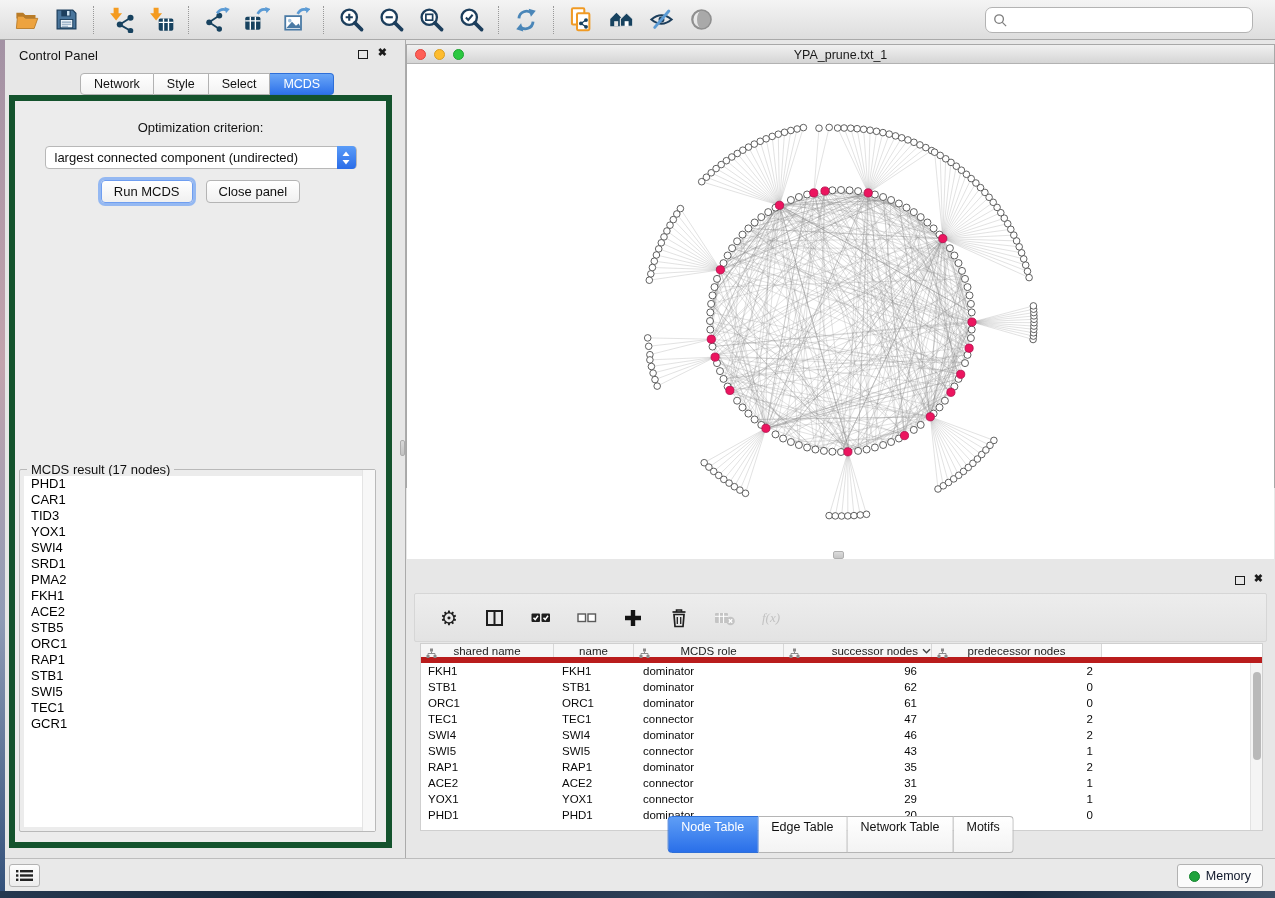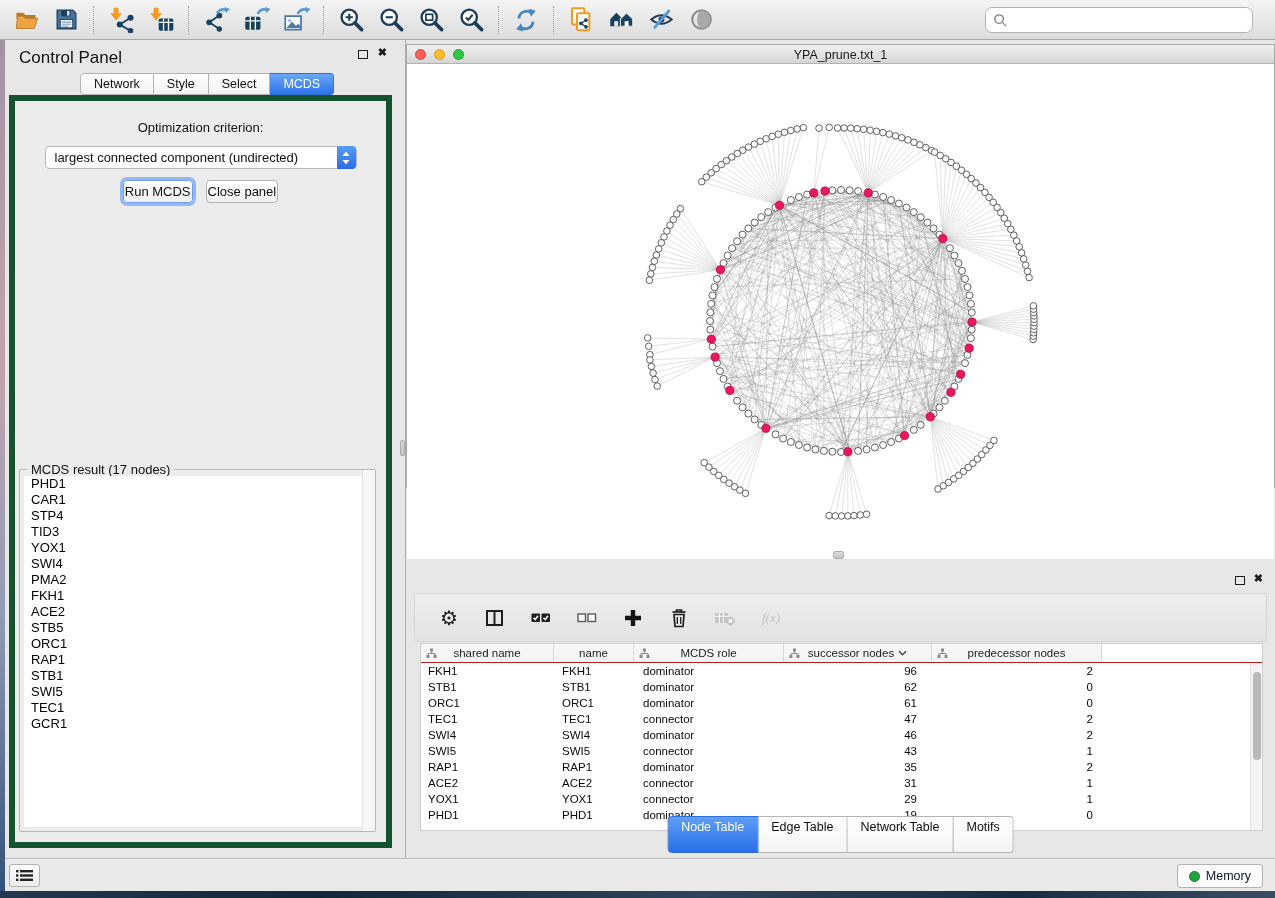--- a/index.html
+++ b/index.html
@@ -19,42 +19,42 @@
     display:flex; align-items:center; padding-left:6px; z-index:40; }
   .tb-btn { width:40px; height:34px; display:flex; align-items:center; justify-content:center; flex:0 0 auto; }
   .tb-sep { width:0; height:28px; border-left:1px dotted #999; margin:0 7px; flex:0 0 auto; }
   .tb-search { position:absolute; right:22px; top:7px; width:268px; height:26px;
     background:#fff; border:1px solid #b3b3b3; border-radius:7px; display:flex; align-items:center; padding-left:7px; }
   .tb-search input { border:none; outline:none; flex:1; height:20px; font-size:12px; background:transparent; }
 
   
   .control-panel { position:absolute; left:5px; top:40px; width:395px; height:818px; background:#e7e7e7; }
   .cp-titlebar { position:absolute; left:0; top:0; width:100%; height:28px; }
-  .cp-title { position:absolute; left:14px; top:8px; font-size:17px; color:#121212; }
+  .cp-title { position:absolute; left:14px; top:8px; font-size:13px; color:#121212; }
   .win-float { position:absolute; top:10px; width:10px; height:9px; border:1.6px solid #1b1b1b; background:transparent; }
   .win-close { position:absolute; top:6px; font-size:11px; font-weight:bold; color:#1b1b1b; }
   .cp-titlebar .win-float { right:32px; }
   .cp-titlebar .win-close { right:13px; }
   .cp-tabs { position:absolute; top:33px; left:75px; display:flex; height:22px; z-index:5; }
   .cp-tab { padding:3px 13px 0 13px; font-size:12.5px; color:#111; background:linear-gradient(#ffffff,#f2f2f2);
     border:1px solid #b2b2b2; border-left-width:0; height:22px; }
   .cp-tab:first-child { border-left-width:1px; border-radius:4px 0 0 4px; }
   .cp-tab:last-child { border-radius:0 4px 4px 0; }
   .cp-tab.sel { background:linear-gradient(#6ba7f7,#2e72ea); color:#fff; border-color:#2e6fd8; }
   .cp-body { position:absolute; left:4px; right:8px; top:55px; bottom:10px;
     background:#ececec; border:6px solid #14532d; }
   .opt-label { margin-top:19px; text-align:center; font-size:13px; color:#111; }
   .cp-select { position:relative; width:312px; height:23px; margin:11px auto 0 auto;
     background:#fff; border:1px solid #b8b8b8; border-radius:4px; }
   .cp-select .val { position:absolute; left:9px; top:3px; font-size:13px; color:#111; white-space:nowrap; }
   .cp-stepper { position:absolute; right:0; top:-1px; width:19px; height:23px;
     background:linear-gradient(#5a9cf8,#2a6ce8); border-radius:0 4px 4px 0; }
   .cp-stepper svg { position:absolute; left:3.5px; top:3.5px; }
   .cp-btnrow { margin-top:11px; display:flex; justify-content:center; gap:13px; }
-  .mac-btn { height:23px; padding:0 1px; font-size:13px; color:#111; background:linear-gradient(#ffffff,#f0f0f0);
+  .mac-btn { height:23px; padding:0 12px; font-size:13px; color:#111; background:linear-gradient(#ffffff,#f0f0f0);
     border:1px solid #b4b4b4; border-radius:4px; font-family:"Liberation Sans",sans-serif; }
   .mac-btn.focusring { box-shadow:0 0 0 3px rgba(90,150,246,.6); border-color:#6f9ef0; }
   .result-box { position:absolute; left:4px; right:10px; top:368px; bottom:10px;
     border:1px solid #b9b9b9; border-radius:2px; }
   .result-legend { position:absolute; top:-8px; left:7px; background:#ececec; padding:0 4px; font-size:13px; color:#111; }
   .result-list { position:absolute; left:4px; right:4px; top:6px; bottom:4px; background:#fff; overflow:hidden; }
   .result-item { font-size:13px; line-height:16px; padding-left:7px; color:#000; }
   .result-scroll { position:absolute; right:0; top:0; bottom:0; width:13px; background:#f7f7f7; border-left:1px solid #e4e4e4; }
 
   
@@ -80,21 +80,21 @@
   .tp-title { position:absolute; left:14px; top:9px; font-size:13px; color:#121212;margin-top:28px; }
   .table-panel .win-float { right:30px; top:10px; }
   .table-panel .win-close { right:12px; top:6px; }
   .tp-toolbar { position:absolute; left:8px; right:8px; top:27px; height:49px;
     background:linear-gradient(#ededed,#e3e3e3); border:1px solid #d6d6d6; border-radius:2px;
     display:flex; align-items:center; gap:22px; padding-left:22px; }
   .tp-icon { display:flex; align-items:center; justify-content:center; width:24px; height:26px; }
   .gear-glyph { font-size:20px; color:#1e1e1e; line-height:20px; }
   .fx-glyph { font-family:"Liberation Serif", serif; font-style:italic; font-size:13px; color:#c2c2c2; }
   .table-wrap { position:absolute; left:14px; right:12px; top:77px; bottom:27px; background:#fff; border:1px solid #cfcfcf; overflow:hidden; }
-  .thead { display:flex; height:19px; border-bottom:1px solid #b91c1c; background:#f6f6f6; }
+  .thead { display:flex; height:19px; border-bottom:6px solid #b91c1c; background:#f6f6f6; }
   .th { position:relative; display:flex; align-items:center; justify-content:center; gap:4px;
     font-size:11.5px; color:#1c1c1c; border-right:1px solid #d8d8d8; background:#f6f6f6; }
   .th .tree { position:absolute; left:5px; top:4px; }
   .th.filler { flex:1; background:#fff; border-right:none; }
   .trow { display:flex; height:16px; align-items:center; }
   .td { font-size:11.5px; color:#0a0a0a; white-space:nowrap; overflow:hidden; }
   .c0 { width:133px; padding-left:7px; }
   .c1 { width:80px;  padding-left:8px; }
   .c2 { width:150px; padding-left:9px; }
   .c3 { width:148px; text-align:right; padding-right:15px; }
@@ -300,24 +300,24 @@
       </div>
       <div class="cp-btnrow">
         <button class="mac-btn focusring">Run MCDS</button>
         <button class="mac-btn">Close panel</button>
       </div>
       <div class="result-box">
         <div class="result-legend">MCDS result (17 nodes)</div>
         <div class="result-list">
             <div class="result-item">PHD1</div>
             <div class="result-item">CAR1</div>
-            <div class="result-item">STP4</div>
             <div class="result-item">TID3</div>
             <div class="result-item">YOX1</div>
             <div class="result-item">SWI4</div>
+            <div class="result-item">SRD1</div>
             <div class="result-item">PMA2</div>
             <div class="result-item">FKH1</div>
             <div class="result-item">ACE2</div>
             <div class="result-item">STB5</div>
             <div class="result-item">ORC1</div>
             <div class="result-item">RAP1</div>
             <div class="result-item">STB1</div>
             <div class="result-item">SWI5</div>
             <div class="result-item">TEC1</div>
             <div class="result-item">GCR1</div>
@@ -1142,21 +1142,21 @@
           </div>
           <div class="th c2" style="padding: 0px; text-align: right;">
             <svg class="tree" width="11" height="11" viewBox="0 0 11 11">
               <rect x="4" y="0.5" width="3" height="3" fill="#8a8a8a"></rect>
               <rect x="0.5" y="7" width="3" height="3" fill="#8a8a8a"></rect>
               <rect x="7.5" y="7" width="3" height="3" fill="#8a8a8a"></rect>
               <path d="M5.5 3.5V5.5M2 7V5.5h7V7" stroke="#8a8a8a" fill="none"></path>
             </svg>
             <span>MCDS role</span>
           </div>
-          <div class="th c3" style="padding: 0px; text-align: center;">
+          <div class="th c3" style="padding: 0px; text-align: center; justify-content: flex-end;">
             <svg class="tree" width="11" height="11" viewBox="0 0 11 11">
               <rect x="4" y="0.5" width="3" height="3" fill="#8a8a8a"></rect>
               <rect x="0.5" y="7" width="3" height="3" fill="#8a8a8a"></rect>
               <rect x="7.5" y="7" width="3" height="3" fill="#8a8a8a"></rect>
               <path d="M5.5 3.5V5.5M2 7V5.5h7V7" stroke="#8a8a8a" fill="none"></path>
             </svg>
             <span>successor nodes</span>
             <svg width="9" height="6" viewBox="0 0 9 6">
               <path d="M1 1.2 4.5 4.8 8 1.2" stroke="#444" stroke-width="1.4" fill="none"></path>
             </svg>
@@ -1233,21 +1233,21 @@
             <div class="td c0">YOX1</div>
             <div class="td c1">YOX1</div>
             <div class="td c2">connector</div>
             <div class="td c3">29</div>
             <div class="td c4">1</div>
           </div>
           <div class="trow">
             <div class="td c0">PHD1</div>
             <div class="td c1">PHD1</div>
             <div class="td c2">dominator</div>
-            <div class="td c3">19</div>
+            <div class="td c3">20</div>
             <div class="td c4">0</div>
           </div>
         </div>
       <div class="tbl-scroll">
         <div class="tbl-thumb"></div>
       </div>
     </div>
 
     <div class="tp-tabs">
         <div class="tp-tab sel">Node Table</div>

